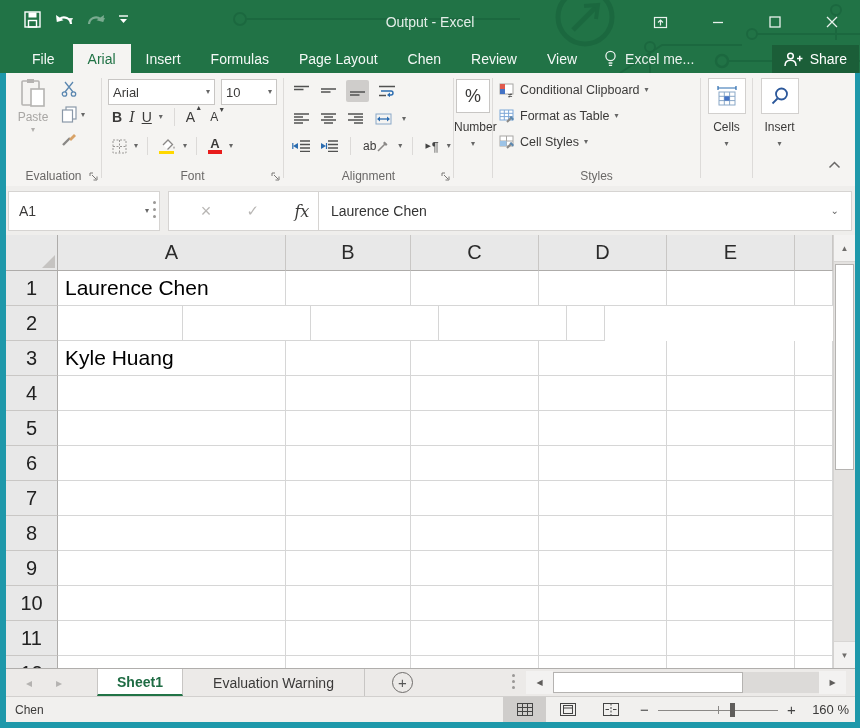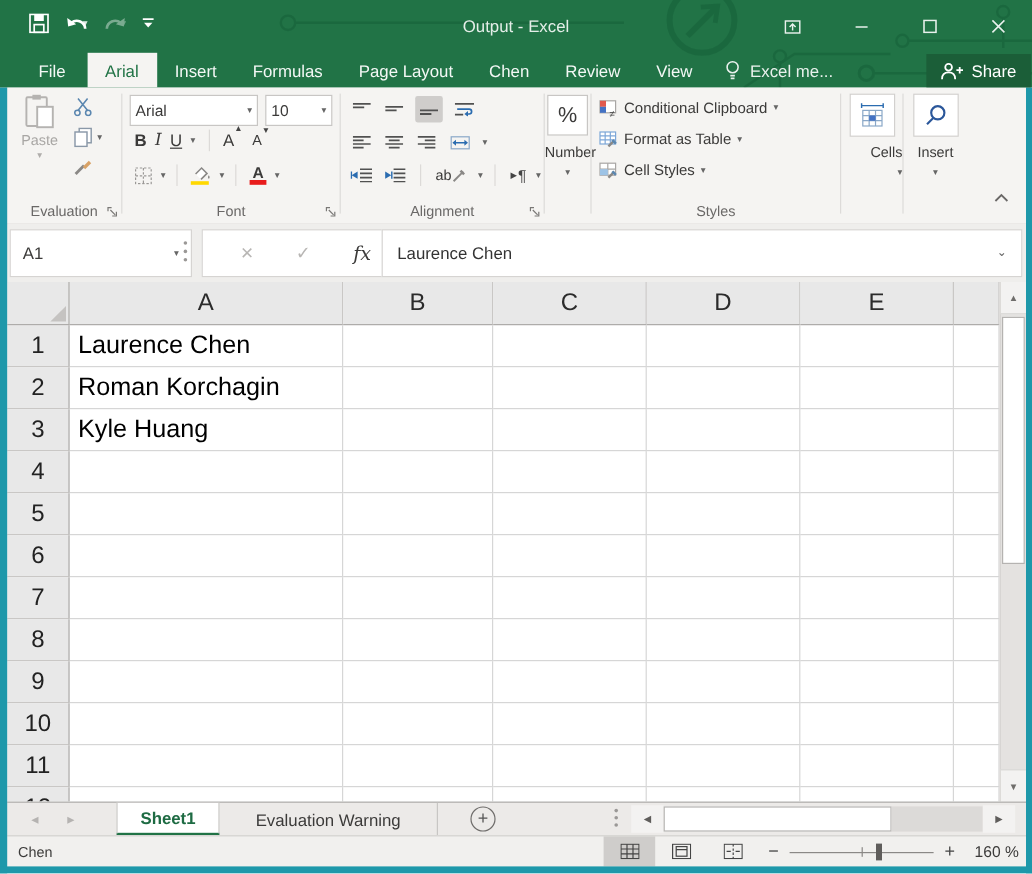--- a/index.html
+++ b/index.html
@@ -484,21 +484,21 @@
               <path d="M12 7 L15 10 L13.5 11.5 L10.5 8.5 Z" fill="#5b87b0"></path>
             </svg>
         </span>
         <span>Cell Styles</span>
         <span class="car">▾</span>
       </div>
       <div class="gcap">Styles</div>
     </div>
     <div class="gsep" style="left:694px"></div>
 
-    <div class="grp" style="left:695px;width:51px;text-align:right">
+    <div class="grp" style="left:695px;width:51px;text-align:center">
       <div>
         <div class="bigbtn-box" style="margin:5px auto 0">
           <svg width="22" height="22" viewBox="0 0 22 22">
               <path d="M2 3 H20 M2 1 V5 M20 1 V5" stroke="#2b6cb0" stroke-width="1.2"></path>
               <g stroke="#8aa8c8" fill="#fff">
                 <rect x="3" y="7" width="16" height="13"></rect>
                 <path d="M3 11.3 H19 M3 15.6 H19 M8.3 7 V20 M13.6 7 V20"></path>
               </g>
               <rect x="8.3" y="11.3" width="5.3" height="4.3" fill="#4472c4"></rect>
             </svg>
@@ -567,21 +567,20 @@
           <div class="rowhdr">1</div>
           <div class="cell" style="width: 228px;">Laurence Chen</div>
           <div class="cell" style="width: 125px;"></div>
           <div class="cell" style="width: 128px;"></div>
           <div class="cell" style="width: 128px;"></div>
           <div class="cell" style="width: 128px;"></div>
           <div class="cell" style="width: 38px;"></div>
         </div>
         <div class="grid-row">
           <div class="rowhdr">2</div>
-          <div class="cell" style="width: 228px;">Roman Korchagin</div>
           <div class="cell" style="width: 125px;"></div>
           <div class="cell" style="width: 128px;"></div>
           <div class="cell" style="width: 128px;"></div>
           <div class="cell" style="width: 128px;"></div>
           <div class="cell" style="width: 38px;"></div>
         </div>
         <div class="grid-row">
           <div class="rowhdr">3</div>
           <div class="cell" style="width: 228px;">Kyle Huang</div>
           <div class="cell" style="width: 125px;"></div>

